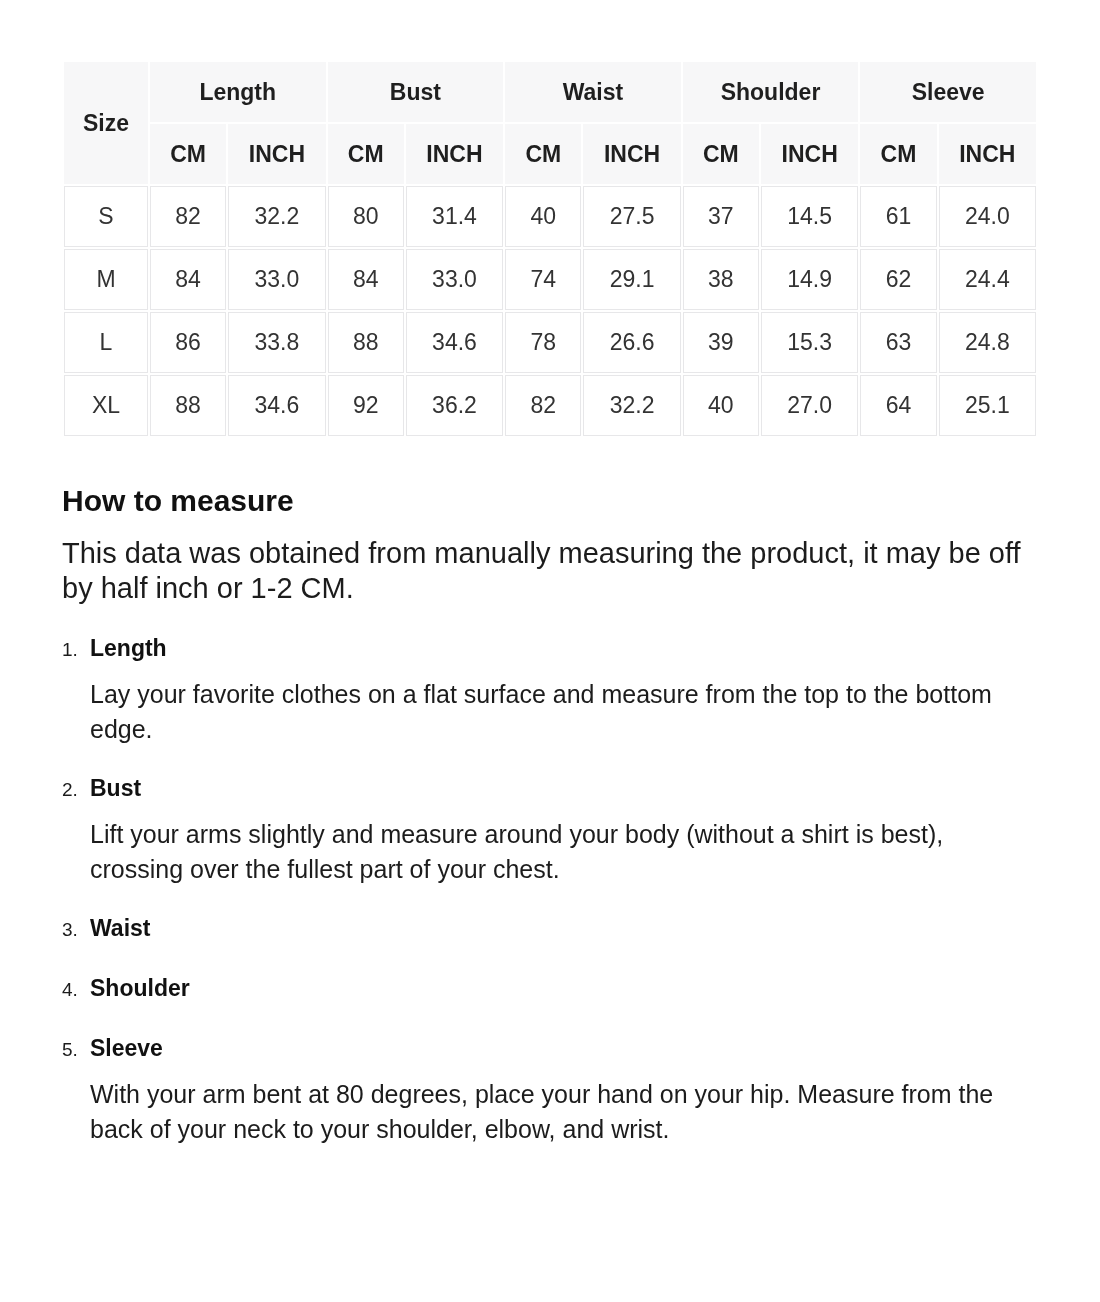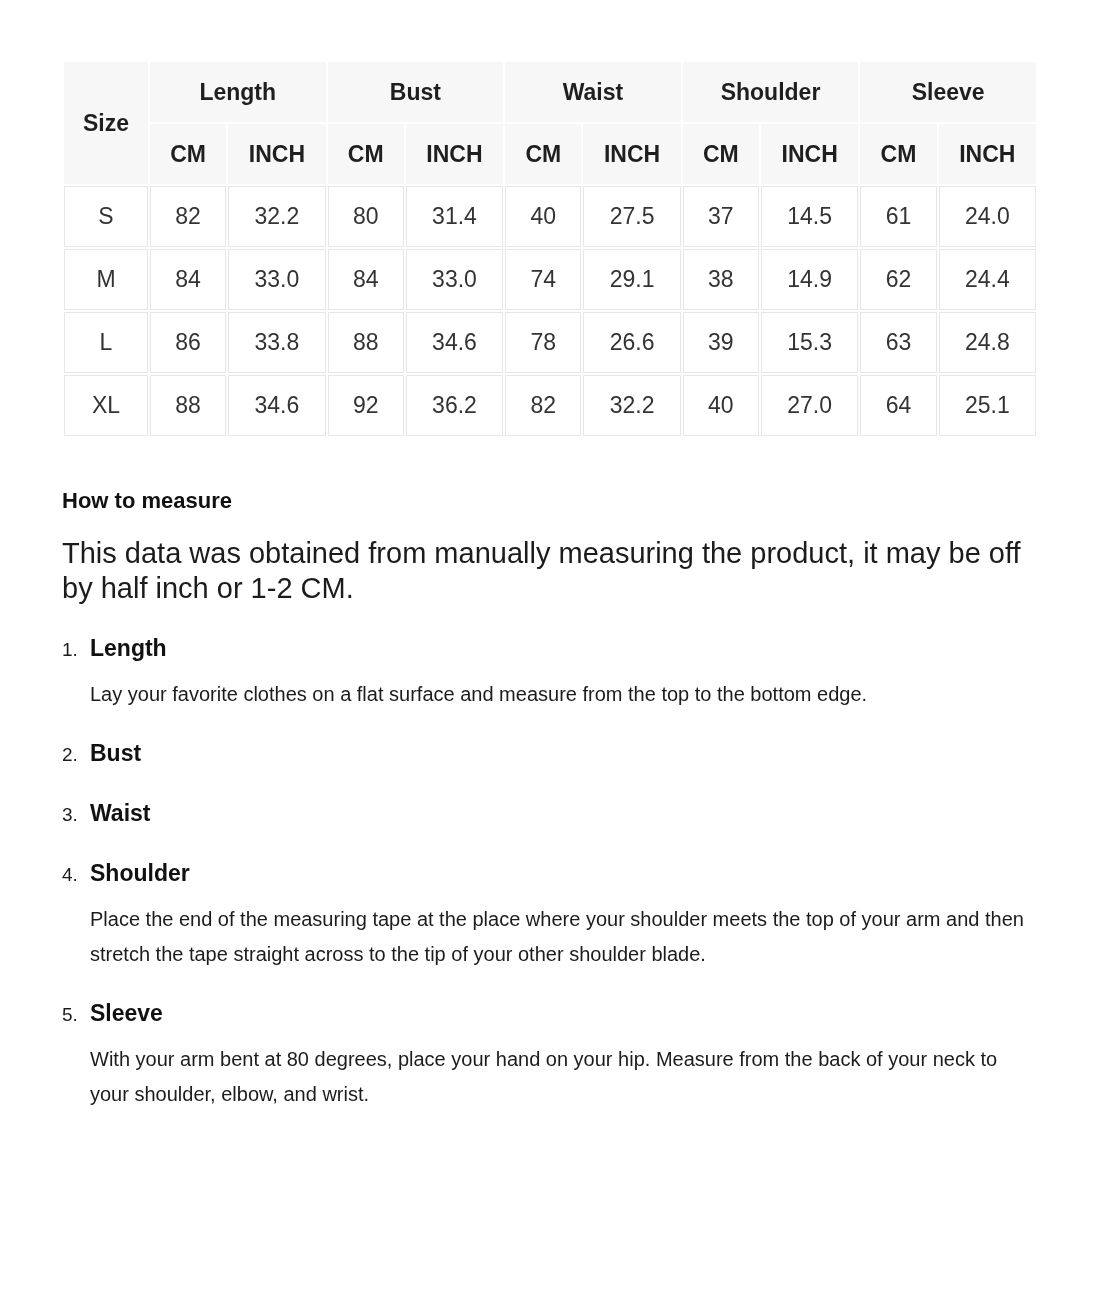--- a/index.html
+++ b/index.html
@@ -41,21 +41,21 @@
     text-align: center;
     vertical-align: middle;
   }
   col.c-size  { width: 8.8%; }
   col.c-cm    { width: 8.0%; }
   col.c-inch  { width: 10.2%; }
 
   
   .howto-heading {
     margin-top: 45px;
-    font-size: 22px;
+    font-size: 30px;
     line-height: 36px;
     font-weight: bold;
     color: #111111;
   }
   .intro {
     margin-top: 17px;
     font-size: 29px;
     line-height: 35px;
     color: #1c1c1c;
     max-width: 985px;
@@ -74,21 +74,21 @@
     color: #1c1c1c;
   }
   .item-term {
     font-size: 23px;
     font-weight: bold;
     color: #111111;
   }
   .item-desc {
     margin-top: 10px;
     margin-left: 28px;
-    font-size: 20px;
+    font-size: 25px;
     line-height: 35px;
     color: #1c1c1c;
     max-width: 952px;
   }
 </style>
 </head>
 <body>
 
 <div class="page">
 
@@ -195,35 +195,35 @@
       <span class="item-term">Length</span>
     </div>
     <p class="item-desc">Lay your favorite clothes on a flat surface and measure from the top to the bottom edge.</p>
   </div>
 
   <div class="measure-item">
     <div class="item-head">
       <span class="item-num">2.</span>
       <span class="item-term">Bust</span>
     </div>
+    <p class="item-desc">Lift your arms slightly and measure around your body (without a shirt is best), crossing over the fullest part of your chest.</p>
   </div>
 
   <div class="measure-item">
     <div class="item-head">
       <span class="item-num">3.</span>
       <span class="item-term">Waist</span>
     </div>
   </div>
 
   <div class="measure-item">
     <div class="item-head">
       <span class="item-num">4.</span>
       <span class="item-term">Shoulder</span>
     </div>
-    <p class="item-desc">Place the end of the measuring tape at the place where your shoulder meets the top of your arm and then stretch the tape straight across to the tip of your other shoulder blade.</p>
   </div>
 
   <div class="measure-item">
     <div class="item-head">
       <span class="item-num">5.</span>
       <span class="item-term">Sleeve</span>
     </div>
     <p class="item-desc">With your arm bent at 80 degrees, place your hand on your hip. Measure from the back of your neck to your shoulder, elbow, and wrist.</p>
   </div>
 </div>

